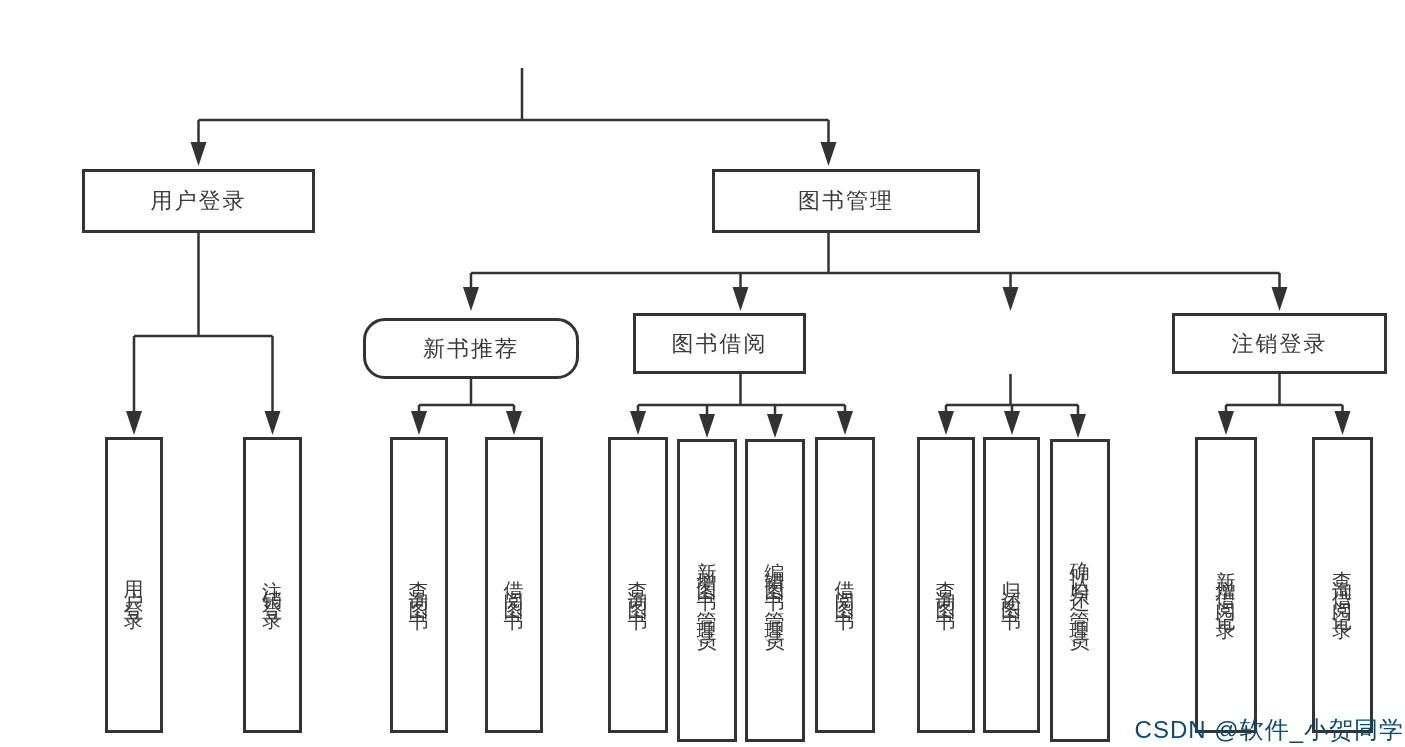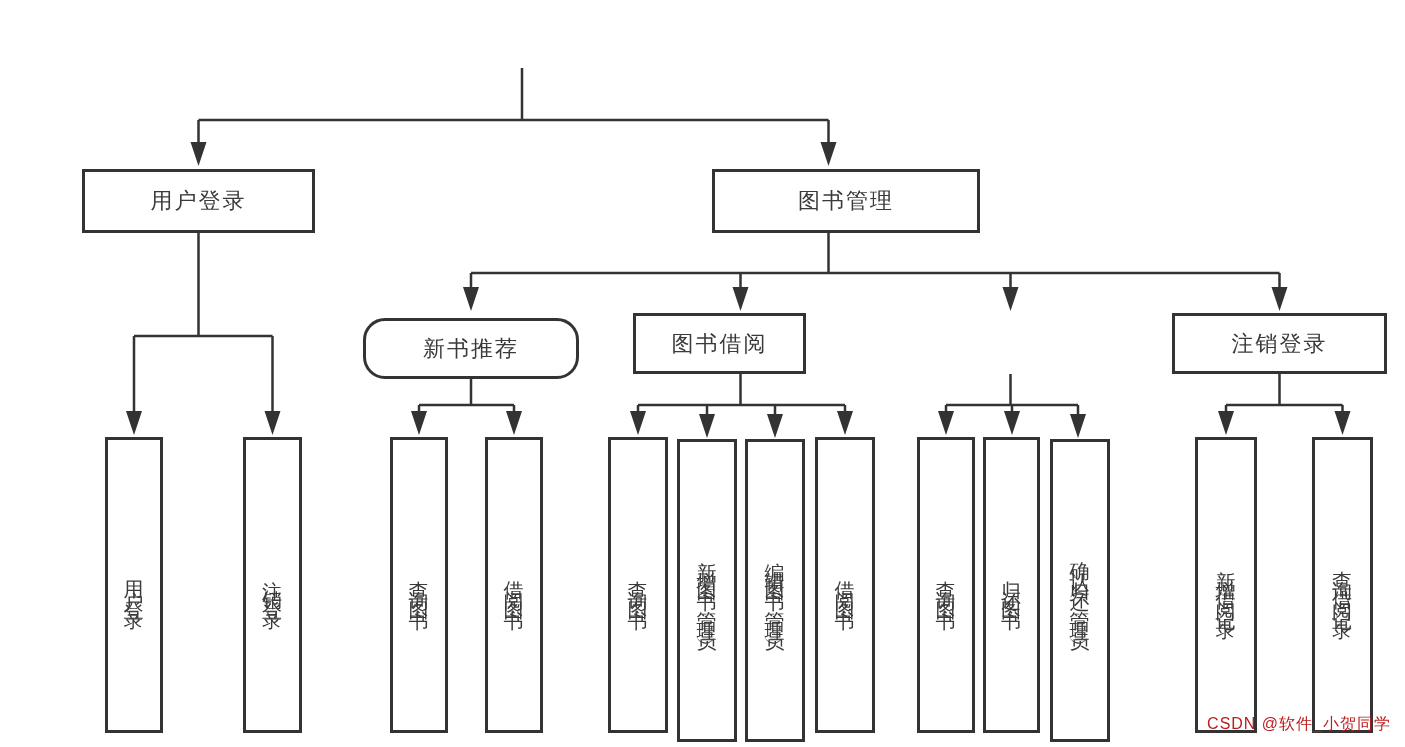--- a/index.html
+++ b/index.html
@@ -45,25 +45,25 @@
     writing-mode: vertical-rl;
     text-orientation: mixed;
     font-size: 20px;
     line-height: 1;
     letter-spacing: 10px;
     color: #3a3a3a;
     white-space: nowrap;
   }
   #watermark {
     position: absolute;
-    right: 14px;
+    right: 1px;
     top: 714px;
-    font-size: 16px;
+    font-size: 24px;
     letter-spacing: 1px;
-    color: #b91c1c;
+    color: #0c4a6e;
     z-index: 10;
   }
 </style>
 </head>
 <body>
 
 <div id="canvas">
 
   <svg id="connectors" viewBox="0 0 1405 747" xmlns="http://www.w3.org/2000/svg">
 

